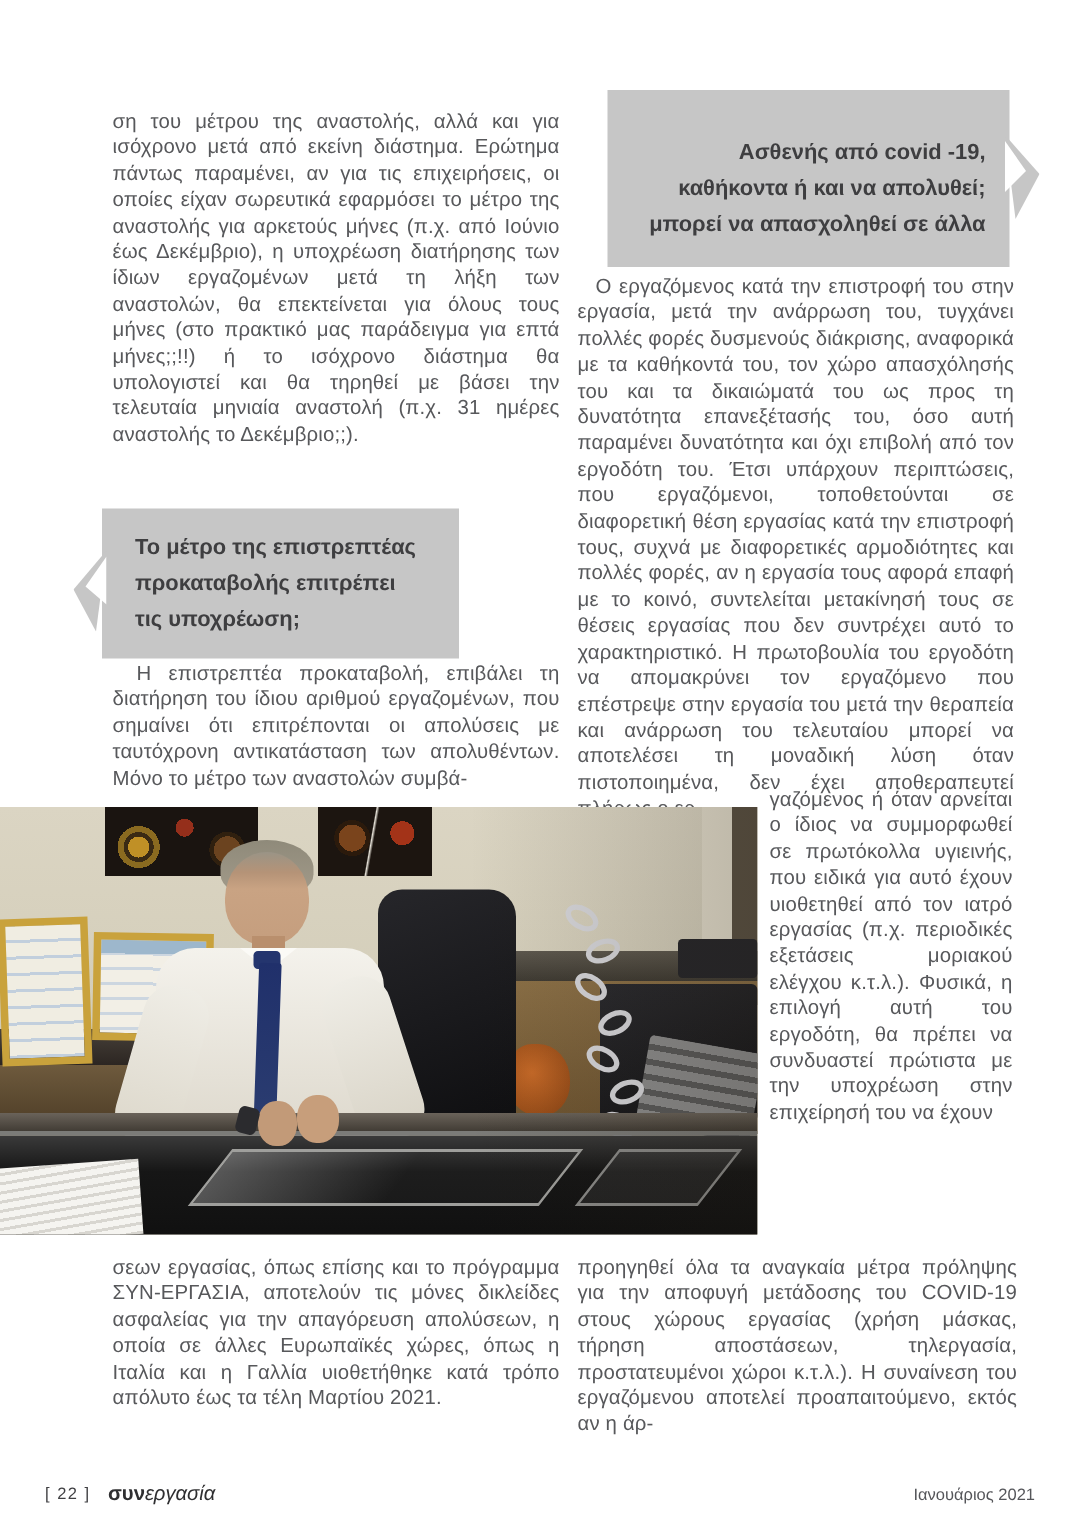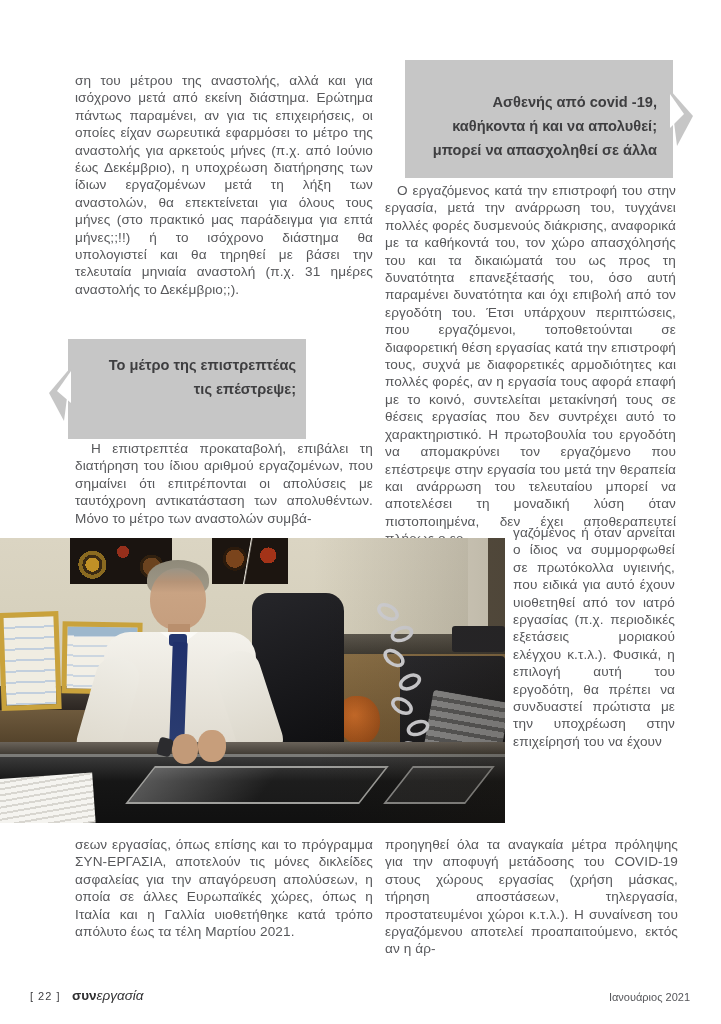--- a/index.html
+++ b/index.html
@@ -6,21 +6,21 @@
   body{
     width:721px;height:1024px;position:relative;background:#ffffff;
     font-family:"Liberation Sans",sans-serif;color:#57585b;overflow:hidden;
   }
   .para{
     position:absolute;font-size:13.6px;line-height:17.4px;text-align:justify;
     color:#57585b;letter-spacing:.1px;
   }
   .callout{
     position:absolute;background:#c6c6c6;color:#3e3e40;font-weight:bold;
-    font-size:14.6px;line-height:24px;text-align:right;
+    font-size:14.6px;line-height:24px;
   }
   .callout .tail{position:absolute;}
   .co-line{white-space:nowrap;}
   .footer-item{position:absolute;color:#3f3f42;}
   
   .photo{position:absolute;left:0;top:538px;width:505px;height:285px;overflow:hidden;
     background:linear-gradient(180deg,#dbd5c3 0%,#d4ceba 45%,#cac3af 70%,#c2bba6 100%);}
   .photo *{position:absolute;}
   .ph-door{left:468px;top:0;width:20px;height:125px;background:#e4decd;}
   .ph-doorstrip{left:488px;top:0;width:17px;height:132px;background:#5a5143;}
@@ -83,21 +83,22 @@
   .ph-vignette{left:0;top:0;width:505px;height:285px;
     background:linear-gradient(90deg,rgba(0,0,0,0) 62%,rgba(35,28,18,.20));}
 </style>
 </head>
 <body>
 
 <div class="para" style="left:75px;top:72px;width:298px;">ση του μέτρου της αναστολής, αλλά και για ισόχρονο μετά από εκείνη διάστημα. Ερώτημα πάντως παραμένει, αν για τις επιχειρήσεις, οι οποίες είχαν σωρευτικά εφαρμόσει το μέτρο της αναστολής για αρκετούς μήνες (π.χ. από Ιούνιο έως Δεκέμβριο), η υποχρέωση διατήρησης των ίδιων εργαζομένων μετά τη λήξη των αναστολών, θα επεκτείνεται για όλους τους μήνες (στο πρακτικό μας παράδειγμα για επτά μήνες;;!!) ή το ισόχρονο διάστημα θα υπολογιστεί και θα τηρηθεί με βάσει την τελευταία μηνιαία αναστολή (π.χ. 31 ημέρες αναστολής το Δεκέμβριο;;).</div>
 
 <div class="callout" style="left:68px;top:339px;width:206px;height:86px;padding:14px 10px 0 22px;">
   <div class="co-line">Το μέτρο της επιστρεπτέας</div>
-  <div class="co-line">τις επέστρεψε;</div>
+  <div class="co-line">προκαταβολής επιτρέπει</div>
+  <div class="co-line">τις υποχρέωση;</div>
   <svg class="tail" style="left:-19px;top:24px;" width="22" height="58">
     <polygon points="22,4 0,30 15,58" fill="#c6c6c6"></polygon>
     <polygon points="22,8 8,28 22,40" fill="#ffffff"></polygon>
   </svg>
 </div>
 
 <div class="para" style="left:75px;top:440px;width:298px;text-indent:16px;">Η επιστρεπτέα προκαταβολή, επιβάλει τη διατήρηση του ίδιου αριθμού εργαζομένων, που σημαίνει ότι επιτρέπονται οι απολύσεις με ταυτόχρονη αντικατάσταση των απολυθέντων. Μόνο το μέτρο των αναστολών συμβά-</div>
 
 <div class="para" style="left:75px;top:836px;width:298px;">σεων εργασίας, όπως επίσης και το πρόγραμμα ΣΥΝ-ΕΡΓΑΣΙΑ, αποτελούν τις μόνες δικλείδες ασφαλείας για την απαγόρευση απολύσεων, η οποία σε άλλες Ευρωπαϊκές χώρες, όπως η Ιταλία και η Γαλλία υιοθετήθηκε κατά τρόπο απόλυτο έως τα τέλη Μαρτίου 2021.</div>
 

